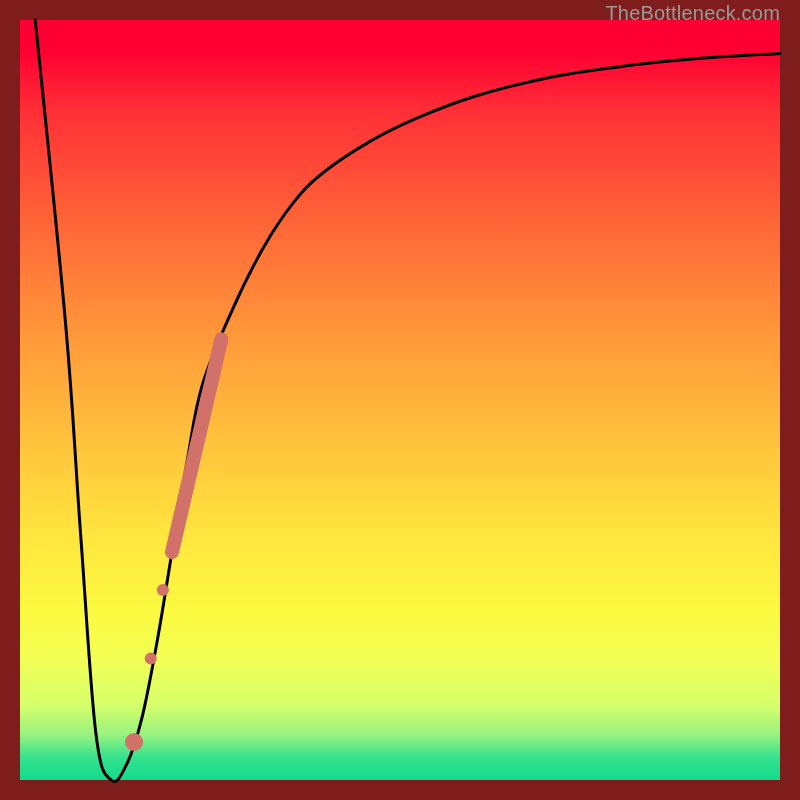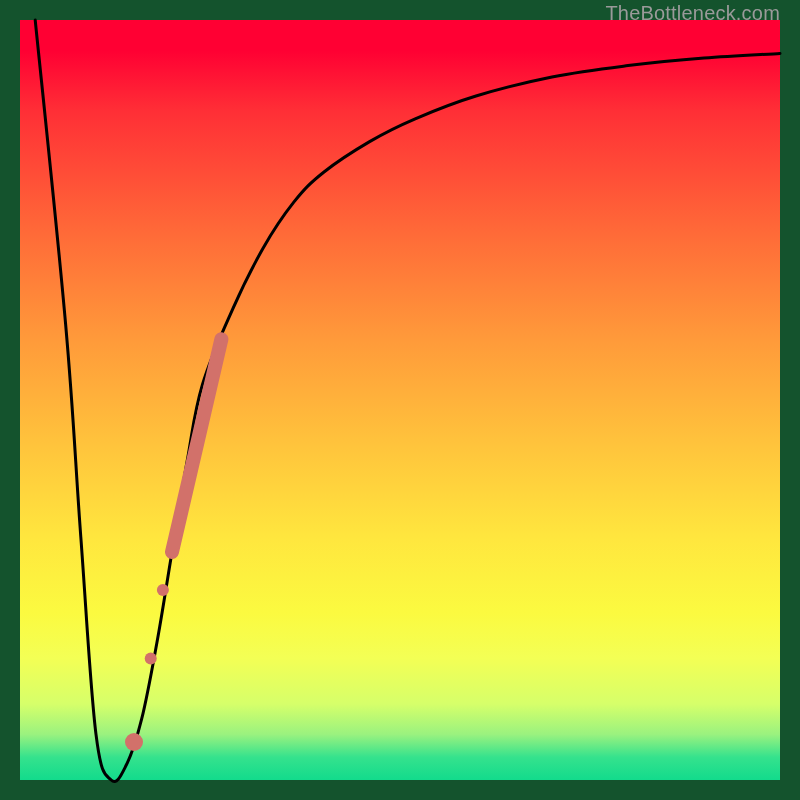--- a/index.html
+++ b/index.html
@@ -8,21 +8,21 @@
     width: 800px;
     height: 800px;
     overflow: hidden;
     background: #000;
     font-family: Arial, Helvetica, sans-serif;
   }
   .frame {
     position: relative;
     width: 800px;
     height: 800px;
-    background: #14532d;
+    background: #7f1d1d;
   }
   .plot {
     position: absolute;
     left: 20px;
     top: 20px;
     width: 760px;
     height: 760px;
     
     background: linear-gradient(
       to bottom,

